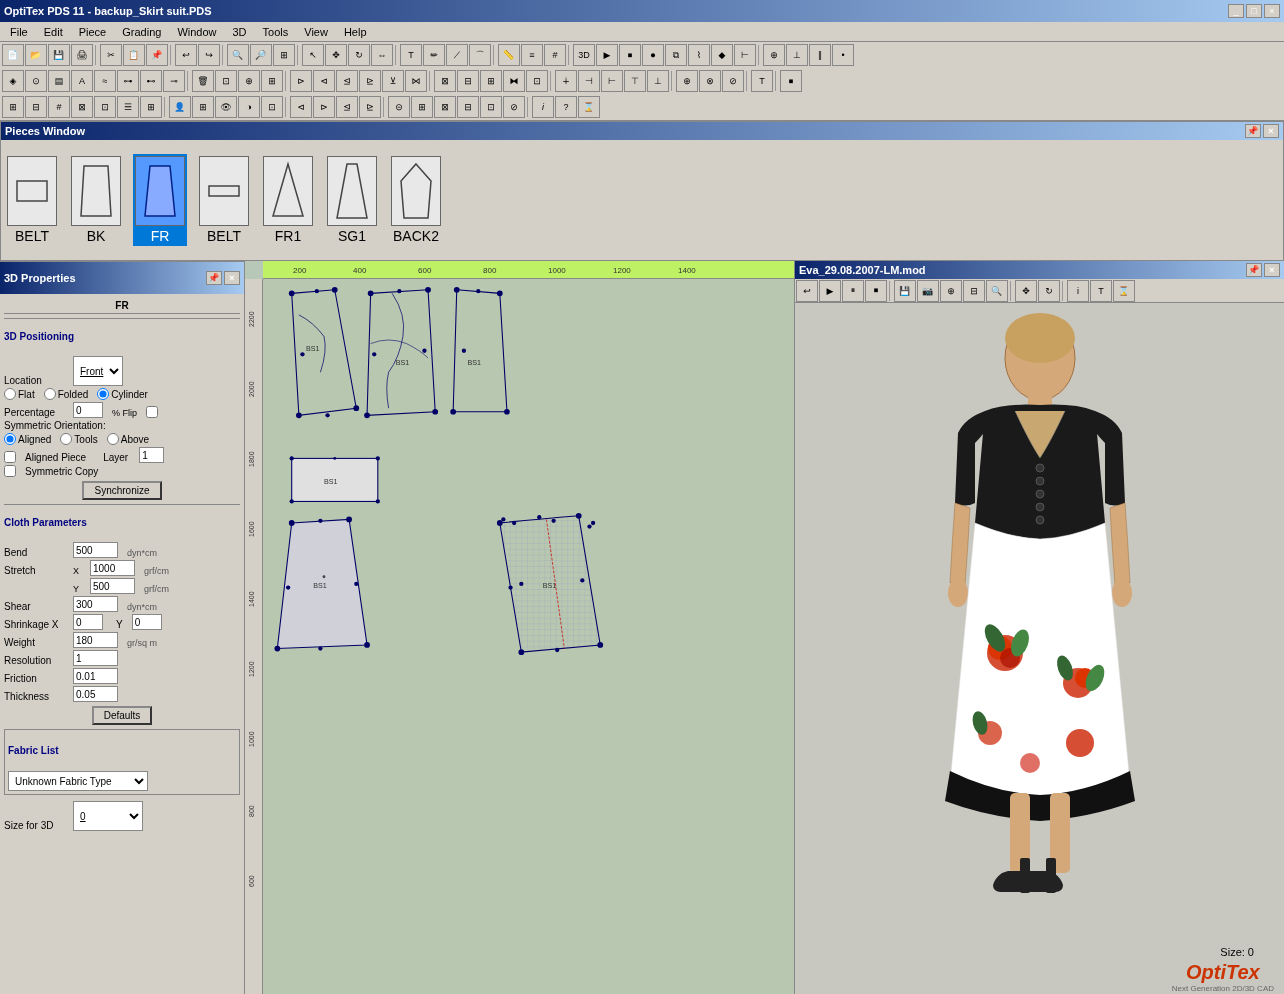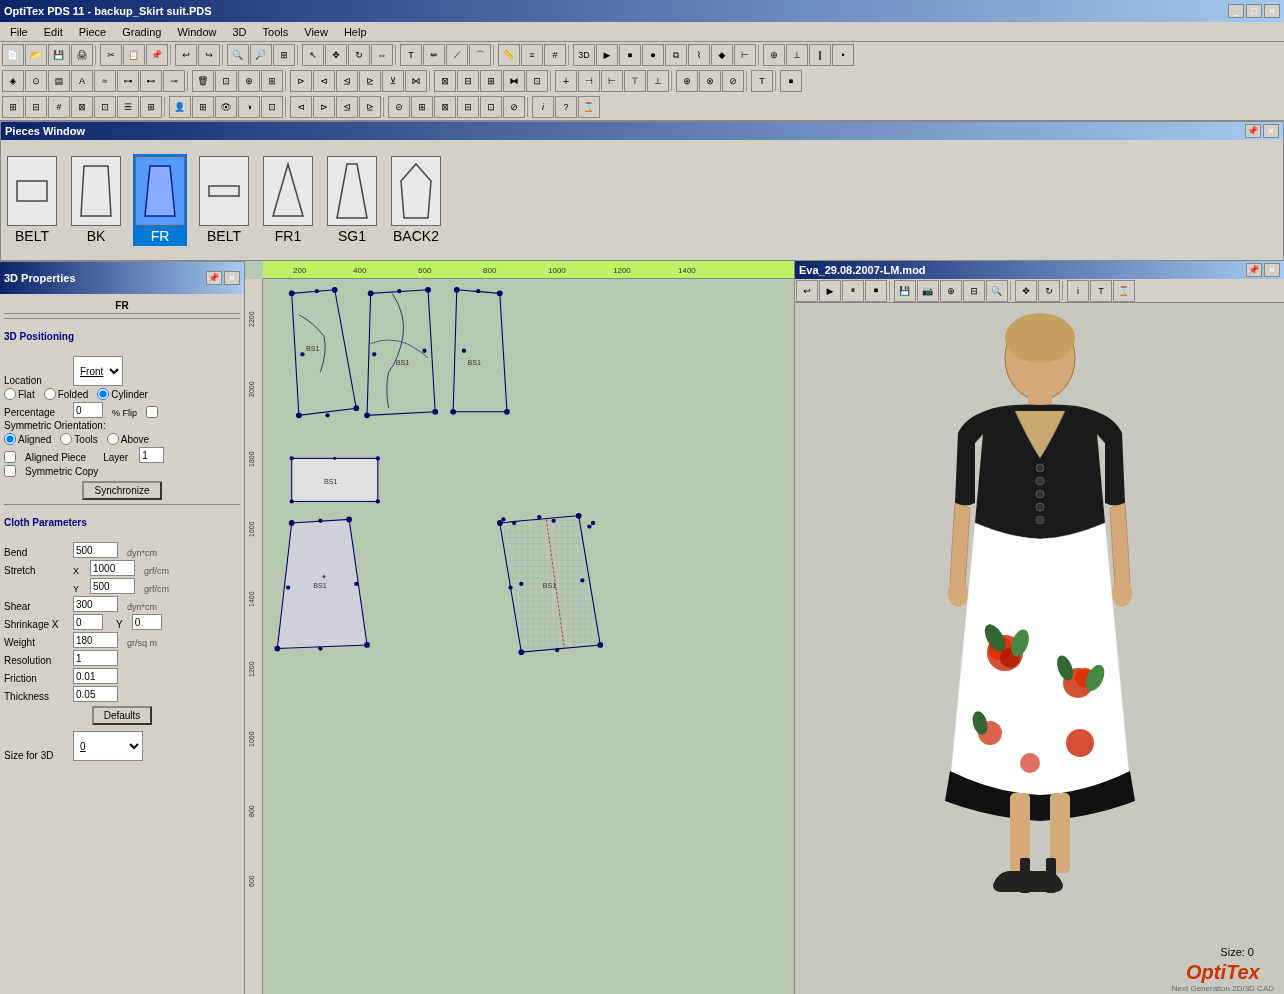--- a/index.html
+++ b/index.html
@@ -670,20 +670,28 @@
         <input class="prop-input prop-input-sm" type="text" value="0.01" style="">
       </div>
 
       <div class="prop-row">
         <span class="prop-label">Thickness</span>
         <input class="prop-input prop-input-sm" type="text" value="0.05" style="">
       </div>
 
       <button class="sync-btn">Defaults</button>
 
+      <div style="border:1px solid #888;padding:3px;margin-top:4px;">
+        <div class="section-title" style="margin:0 0 3px 0;border:none;">Fabric List</div>
+        <div class="fabric-dropdown-container">
+          <select class="fabric-dropdown">
+            <option>Unknown Fabric Type</option>
+          </select>
+        </div>
+      </div>
 
       <div class="prop-row" style="margin-top:6px;">
         <span class="prop-label">Size for 3D</span>
         <select class="dropdown" style="width:70px;">
           <option>0</option>
         </select>
       </div>
 
     </div>
   </div>

